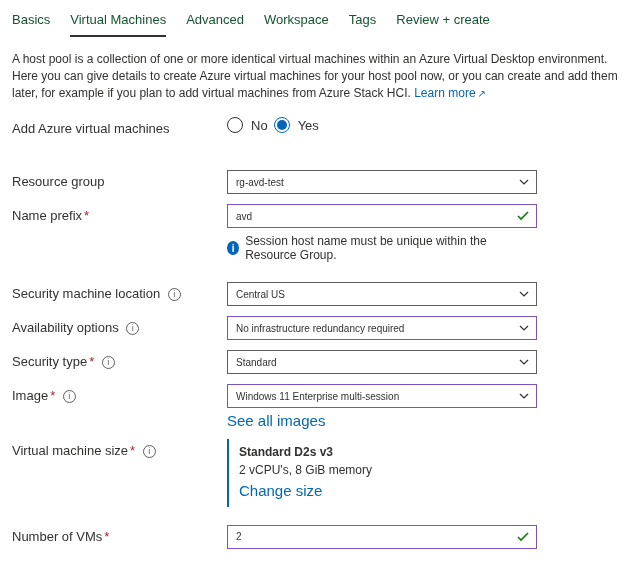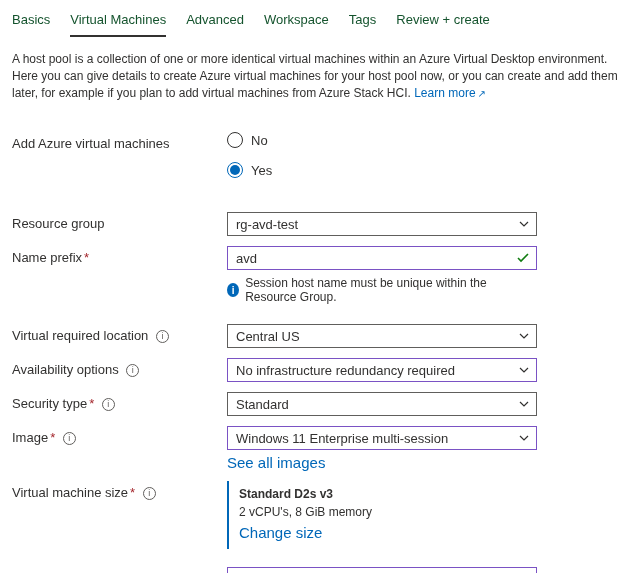--- a/index.html
+++ b/index.html
@@ -24,21 +24,21 @@
     color: #14532d;
   }
   .tab.active {
     border-bottom: 2px solid #323130;
     font-weight: 400;
   }
   .intro {
     font-size: 12px;
     color: #323130;
     line-height: 1.4;
-    margin-bottom: 31px;
+    margin-bottom: 16px;
     max-width: 610px;
   }
   .intro a { color: #0067b8; text-decoration: none; cursor:pointer; }
   .row {
     display: flex;
     align-items: flex-start;
     margin-bottom: 10px;
   }
   .label {
     width: 215px;
@@ -64,21 +64,21 @@
   }
   .field {
     flex: 1;
     max-width: 310px;
   }
   .select, .textbox {
     width: 100%;
     height: 24px;
     border: 1px solid #605e5c;
     padding: 0 22px 0 8px;
-    font-size: 13px;
+    font-size: 10px;
     background: #fff;
     position: relative;
     display:flex;
     align-items:center;
     cursor:pointer;
   }
   .select.purple, .textbox.purple {
     border: 1px solid #7a52c4;
   }
   .select .chev, .textbox .chk {
@@ -96,21 +96,21 @@
     align-items:center;
     gap:6px;
   }
   .helper .hicon {
     width:14px;height:14px;border-radius:50%;
     background:#0067b8;color:#fff;font-size:10px;
     display:flex;align-items:center;justify-content:center;
     font-weight:bold;
   }
   .link { color:#0067b8; font-size:15px; cursor:pointer; margin-top:4px; display:inline-block;}
-  .radio-group { display:flex; flex-direction:column; gap:14px; }
+  .radio-group { display:flex; flex-direction:row; gap:6px; }
   .radio-item { display:flex; align-items:center; gap:8px; font-size:13px; cursor:pointer;}
   .radio {
     width:16px;height:16px;border:1px solid #323130;border-radius:50%;
     display:flex;align-items:center;justify-content:center;
     flex-shrink:0;
   }
   .radio.selected { border:1px solid #0067b8; }
   .radio.selected::after{
     content:"";width:10px;height:10px;border-radius:50%;background:#0067b8;
   }
@@ -189,21 +189,21 @@
       <span class="hicon">i</span>
       <span>Session host name must be unique within the Resource Group.</span>
     </div>
   </div>
 </div>
 
 <div style="height:10px"></div>
 
 <div class="row">
   <div class="label">
-    <span>Virtual required location</span>
+    <span>Security machine location</span>
     <span class="info-icon">i</span>
   </div>
   <div class="field">
     <div class="select">
       <span>Central US</span>
       <span class="chev">
           <svg viewBox="0 0 12 12">
             <path d="M2 4l4 4 4-4" stroke="#323130" stroke-width="1.2" fill="none"></path>
           </svg>
         </span>

